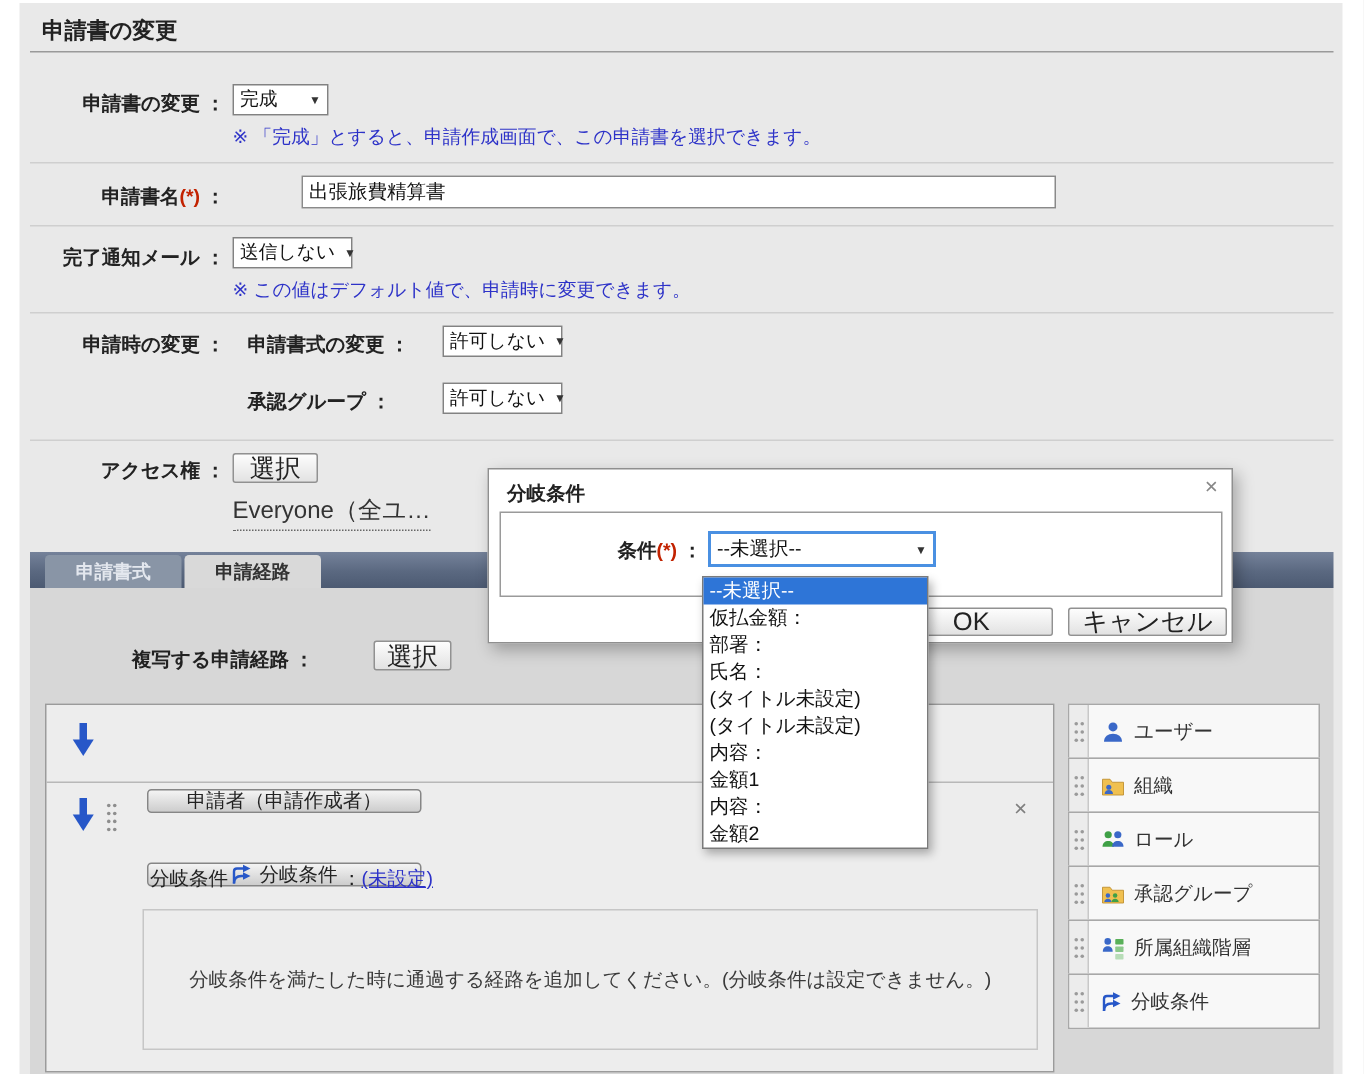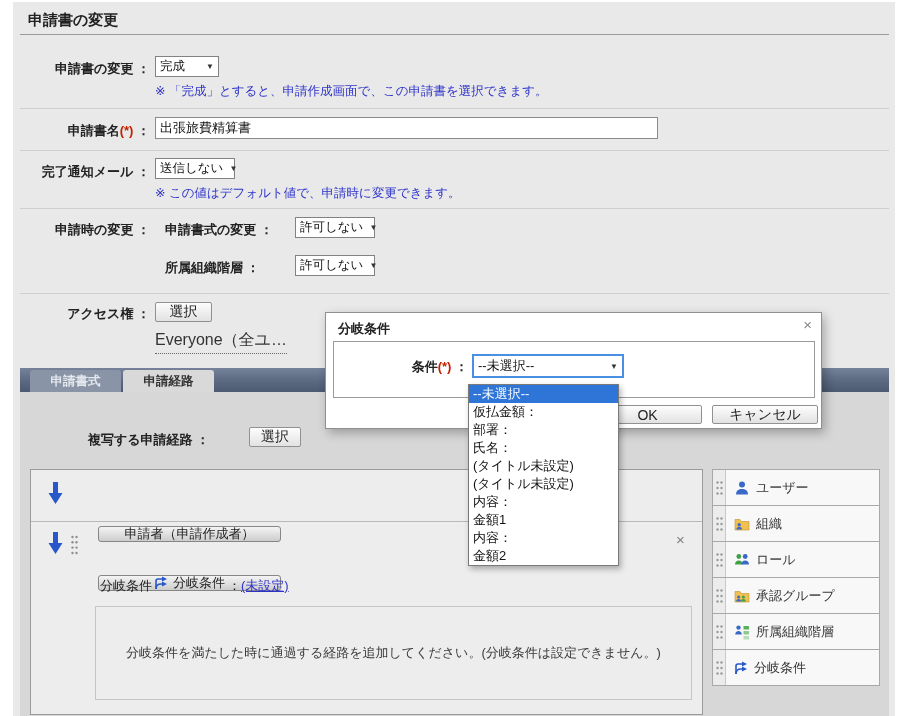--- a/index.html
+++ b/index.html
@@ -9,23 +9,23 @@
   .page-title { position:absolute; left:15px; top:9px; font-size:15px; font-weight:bold; color:#222; white-space:nowrap; }
   .rule { position:absolute; left:7px; width:869px; border-top:1px solid #9a9a9a; }
   .sep  { position:absolute; left:7px; width:869px; border-top:1px solid #cfcfcf; }
   .flabel { position:absolute; left:2px; width:135px; text-align:right; font-size:13px; font-weight:bold; color:#222; white-space:nowrap; }
   .sublabel { position:absolute; font-size:13px; font-weight:bold; color:#222; white-space:nowrap; }
   .note { position:absolute; font-size:12.5px; color:#2d32c8; white-space:nowrap; }
   .req { color:#c22200; }
   .selectbox { position:absolute; height:21px; background:#fff; border:1px solid #828282; font-size:12.5px; color:#111;
                display:flex; align-items:center; justify-content:space-between; padding:0 4px; cursor:default; white-space:nowrap; }
   .sel-arrow { font-size:8px; color:#333; margin-left:6px; }
-  .textinput { position:absolute; height:22px; border:1px solid #8a8a8a; background:#fff; font-size:13px; padding:0 4px; color:#111; font-family:inherit; }
+  .textinput { position:absolute; height:22px; border:1px solid #8a8a8a; background:#fff; font-size:13px; padding:0 4px; color:#111; font-family:inherit;margin-left:46px; }
   .btn { position:absolute; background:linear-gradient(#fdfdfd,#e2e2e2); border:1px solid #919191; border-radius:2px;
-         font-size:14px; color:#222; display:flex; align-items:center; justify-content:center; cursor:pointer; white-space:nowrap; }
+         font-size:17px; color:#222; display:flex; align-items:center; justify-content:center; cursor:pointer; white-space:nowrap; }
   .dotted-val { position:absolute; font-size:16px; color:#333; border-bottom:1px dotted #666; padding-bottom:2px; white-space:nowrap; }
   .tabbar { position:absolute; left:7px; top:366px; width:869px; height:24px;
             background:linear-gradient(#75829a 0%, #5a6880 55%, #4c5a72 100%);
             display:flex; align-items:flex-end; padding-left:10px; }
   .tab { height:22px; width:91px; display:flex; align-items:center; justify-content:center;
          font-size:12.5px; font-weight:bold; border-radius:3px 3px 0 0; margin-right:2px; cursor:pointer; white-space:nowrap; }
   .tab.inactive { background:#8995a6; color:#e3e7ee; }
   .tab.active   { background:#d9d9d9; color:#333; }
   .darkpanel { position:absolute; left:7px; top:390px; width:869px; height:324px; background:#d7d7d7; }
   .wfpanel { position:absolute; left:17px; top:467px; width:673px; height:246px; background:#ededed; border:1px solid #9b9b9b; }
@@ -88,21 +88,21 @@
   <div class="note" style="left:142px;top:183px">※ この値はデフォルト値で、申請時に変更できます。</div>
 
   <div class="sep" style="top:206px"></div>
 
   <div class="flabel" style="top:219px">申請時の変更 ：</div>
   <div class="sublabel" style="left:152px;top:219px">申請書式の変更 ：</div>
   <div class="selectbox" style="left:282px;top:215px;width:80px">
     <span>許可しない</span>
     <span class="sel-arrow">▼</span>
   </div>
-  <div class="sublabel" style="left:152px;top:257px">所属組織階層 ：</div>
+  <div class="sublabel" style="left:152px;top:257px">承認グループ ：</div>
   <div class="selectbox" style="left:282px;top:253px;width:80px">
     <span>許可しない</span>
     <span class="sel-arrow">▼</span>
   </div>
 
   <div class="sep" style="top:291px"></div>
 
   <div class="flabel" style="top:303px">アクセス権 ：</div>
   <div class="btn" style="left:142px;top:300px;width:57px;height:20px">選択</div>
   <div class="dotted-val" style="left:142px;top:328px">Everyone（全ユ…</div>

